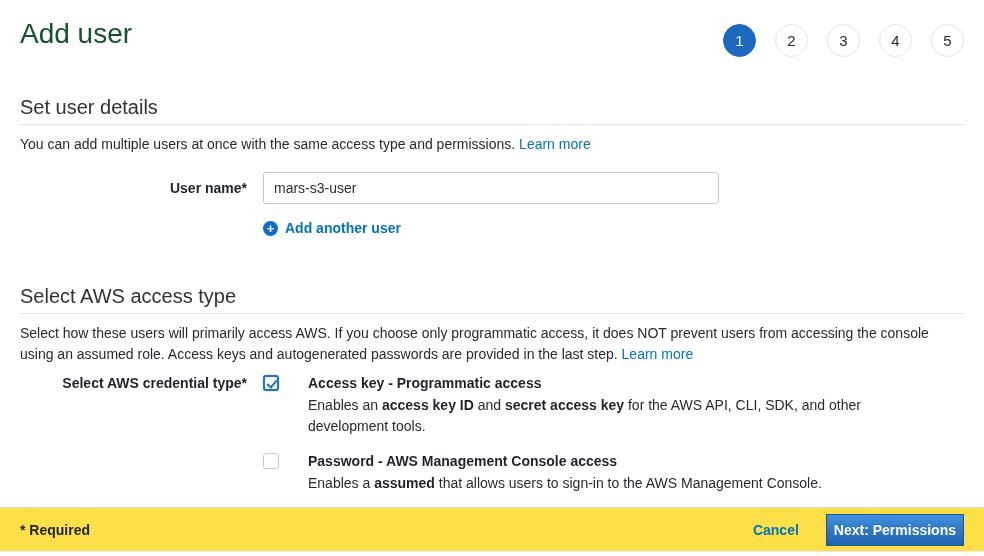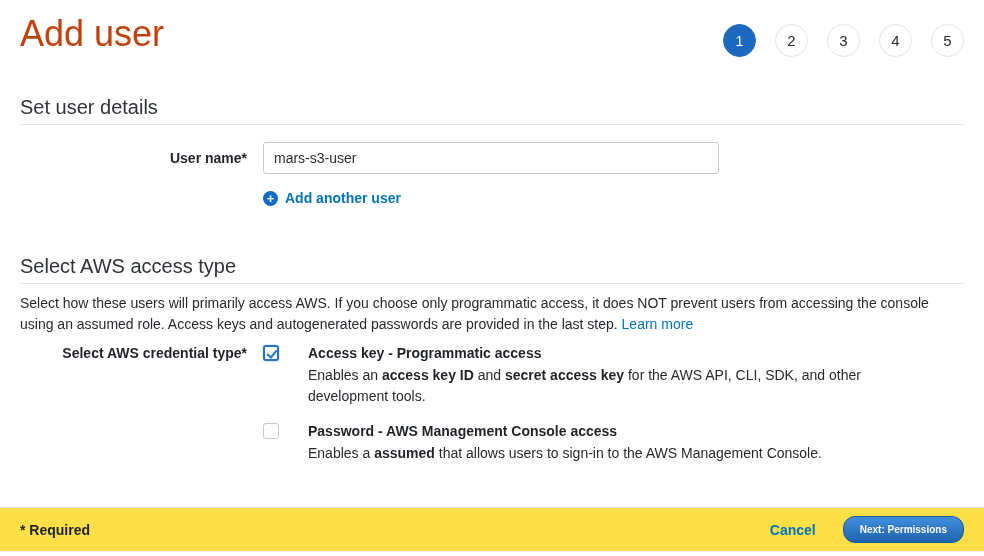--- a/index.html
+++ b/index.html
@@ -9,21 +9,21 @@
     background: #ffffff;
     color: #2a2e33;
     font-size: 14px;
     overflow: hidden;
     position: relative;
   }
   .page { padding: 0 20px; }
 
   
   .header { display: flex; justify-content: space-between; align-items: flex-start; padding-top: 16px; }
-  .page-title { font-size: 36px; font-weight: 400; color: #c2410c; line-height: 36px; }
+  .page-title { font-size: 28px; font-weight: 400; color: #14532d; line-height: 36px; }
   .steps { display: flex; margin-top: 8px; }
   .step {
     width: 33px; height: 33px; border-radius: 50%;
     border: 1px solid #e0e4e7; background: #ffffff;
     color: #24282d; font-size: 15px;
     display: flex; align-items: center; justify-content: center;
     margin-left: 19px;
   }
   .step:first-child { margin-left: 0; }
   .step.active { background: #1d69c0; border-color: #1d69c0; color: #ffffff; }
@@ -90,23 +90,23 @@
     position: absolute; left: 0; right: 0; top: 507px; height: 45px;
     border-top: 1px solid #d8dde0; border-bottom: 1px solid #e9ecee;
     display: flex; align-items: center; justify-content: space-between;
     padding: 0 20px; background: #fde047;
   }
   .required-note { font-weight: 700; color: #1f2329; }
   .footer-actions { display: flex; align-items: center; }
   .cancel-link { font-weight: 700; margin-right: 27px; font-size: 14px; }
   .next-button {
     background: linear-gradient(to bottom, #4090e0, #1f63ad);
-    border: 1px solid #1a5899; border-radius: 12px;
-    color: #ffffff; font-weight: 700; font-size: 10px;
-    padding: 7px 16px; cursor: pointer;
+    border: 1px solid #1a5899; border-radius: 0;
+    color: #ffffff; font-weight: 700; font-size: 14px;
+    padding: 7px 7px; cursor: pointer;
     font-family: "Liberation Sans", "DejaVu Sans", sans-serif;
     text-shadow: 0 -1px 0 rgba(0,0,0,0.15);
   }
 </style>
 </head>
 <body>
 
 <div class="page">
 
   <div class="header">
@@ -116,20 +116,21 @@
       <div class="step">2</div>
       <div class="step">3</div>
       <div class="step">4</div>
       <div class="step">5</div>
     </div>
   </div>
 
   <div class="section-1">
     <h2 class="section-title">Set user details</h2>
     <hr class="rule">
+    <p class="intro"><span>You can add multiple users at once with the same access type and permissions. </span><a class="link">Learn more</a></p>
 
     <div class="form-row">
       <div class="form-label">User name*</div>
       <div class="form-control">
         <input class="text-input" type="text" value="mars-s3-user" style="">
       </div>
     </div>
 
     <div class="add-user-row">
       <span class="plus-icon"></span>

